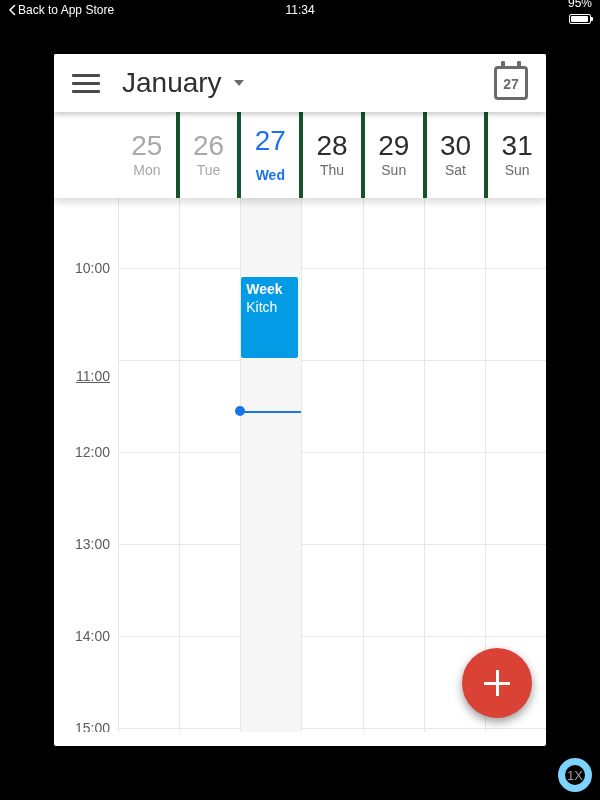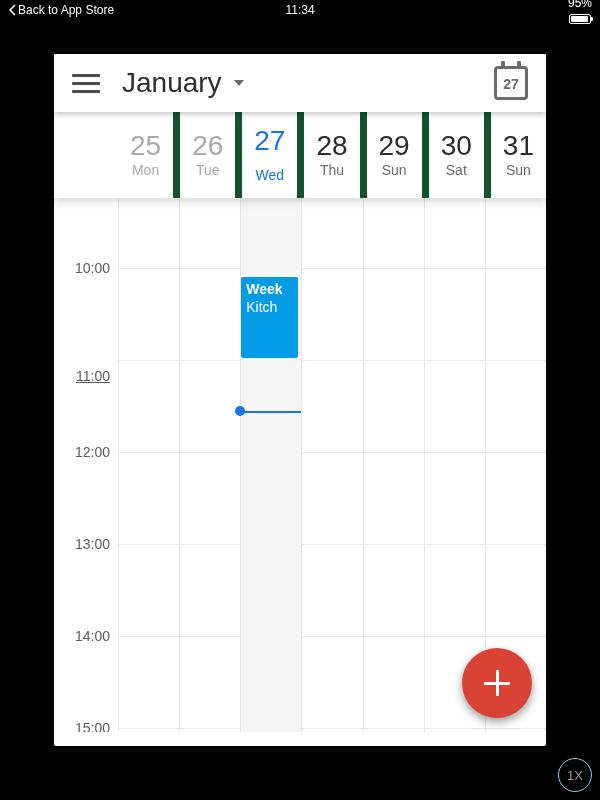--- a/index.html
+++ b/index.html
@@ -27,27 +27,27 @@
   .title-btn .month { font-size: 28px; font-weight: 400; color: #2f2f2f; }
   .title-btn svg { width: 14px; height: 14px; }
   .today-btn { margin-left: auto; width: 34px; height: 34px; position: relative; cursor: pointer; }
   .today-btn .frame { position: absolute; inset: 0; border: 3px solid #6b6b6b; border-radius: 4px; }
   .today-btn .tab1, .today-btn .tab2 { position: absolute; top: -5px; width: 4px; height: 6px; background: #6b6b6b; border-radius: 1px; }
   .today-btn .tab1 { left: 7px; } .today-btn .tab2 { right: 7px; }
   .today-btn .num { position: absolute; inset: 0; display: flex; align-items: center; justify-content: center; font-size: 14px; font-weight: 700; color: #6b6b6b; padding-top: 2px; }
 
   
   .dayheader { position: relative; z-index: 2; height: 86px; display: flex; padding-left: 64px; box-shadow: 0 4px 8px rgba(0,0,0,.15); background:#fff; }
-  .daycell { flex: 1; display: flex; flex-direction: column; align-items: center; justify-content: center; border-left: 7px solid #14532d; cursor: pointer; }
+  .daycell { flex: 1; display: flex; flex-direction: column; align-items: center; justify-content: center; border-left: 4px solid #14532d; cursor: pointer; }
   .daycell:first-child { border-left: none; }
   .daycell .num { font-size: 28px; line-height: 1; color: #2d2d2d; }
   .daycell .dow { font-size: 14px; color: #6b6b6b; margin-top: 2px; }
   .daycell.past .num, .daycell.past .dow { color: #a9a9a9; }
   .daycell.today .num, .daycell.today .dow { color: #1a73e8; font-weight: 500; }
-  .daycell.today .dow { font-weight: 400; margin-top: 12px; }
+  .daycell.today .dow { font-weight: 700; margin-top: 12px; }
 
   
   .gridwrap { position: relative; height: calc(100% - 72px - 86px); overflow: hidden; }
   .timecol { position: absolute; left: 0; top: 0; bottom: 0; width: 64px; }
   .timelabel { position: absolute; right: 8px; transform: translateY(-50%); font-size: 14px; color: #5b5b5b; }
   .grid { position: absolute; left: 64px; right: 0; top: 0; bottom: 0; border-radius: 15px; }
   .hline { position: absolute; left: 0; right: 0; height: 1px; background: #e7e7e7; }
   .vcol { position: absolute; top: 0; bottom: 0; border-left: 1px solid #e7e7e7; }
   .today-col { position: absolute; top: 0; bottom: 0; background: #f6f6f6; }
 
@@ -60,21 +60,21 @@
   .nowline { position: absolute; height: 2px; background: #1a73e8; }
   .nowdot { position: absolute; width: 10px; height: 10px; background: #1a73e8; border-radius: 50%; transform: translate(-50%, -50%); }
 
   
   .fab { position: absolute; right: 14px; bottom: 14px; width: 70px; height: 70px; border-radius: 50%; background: #d94235; box-shadow: 0 4px 10px rgba(0,0,0,.4); display: flex; align-items: center; justify-content: center; cursor: pointer; z-index: 5; }
   .fab::before, .fab::after { content: ""; position: absolute; background: #fff; }
   .fab::before { width: 26px; height: 3px; }
   .fab::after { width: 3px; height: 26px; }
 
   
-  .onex { position: absolute; right: 8px; bottom: 8px; width: 34px; height: 34px; border: 1px solid #7dd3fc; border-radius: 50%; color: #9a9a9a; font-size: 13px; display: flex; align-items: center; justify-content: center; }
+  .onex { position: absolute; right: 8px; bottom: 8px; width: 34px; height: 34px; border: 7px solid #7dd3fc; border-radius: 50%; color: #9a9a9a; font-size: 13px; display: flex; align-items: center; justify-content: center; }
 </style>
 </head>
 <body>
 
 <div class="statusbar">
   <div class="back">
     <svg viewBox="0 0 8 12">
         <path d="M7 1 L2 6 L7 11" stroke="#fff" stroke-width="1.5" fill="none"></path>
       </svg>
     <span>Back to App Store</span>

